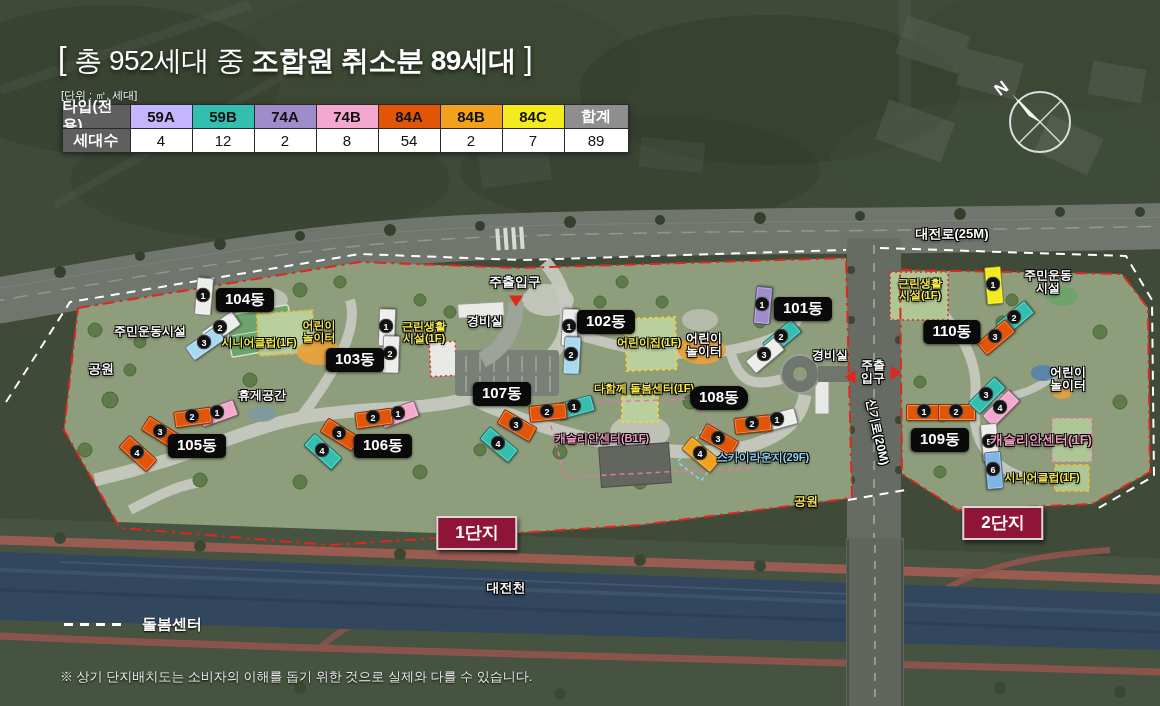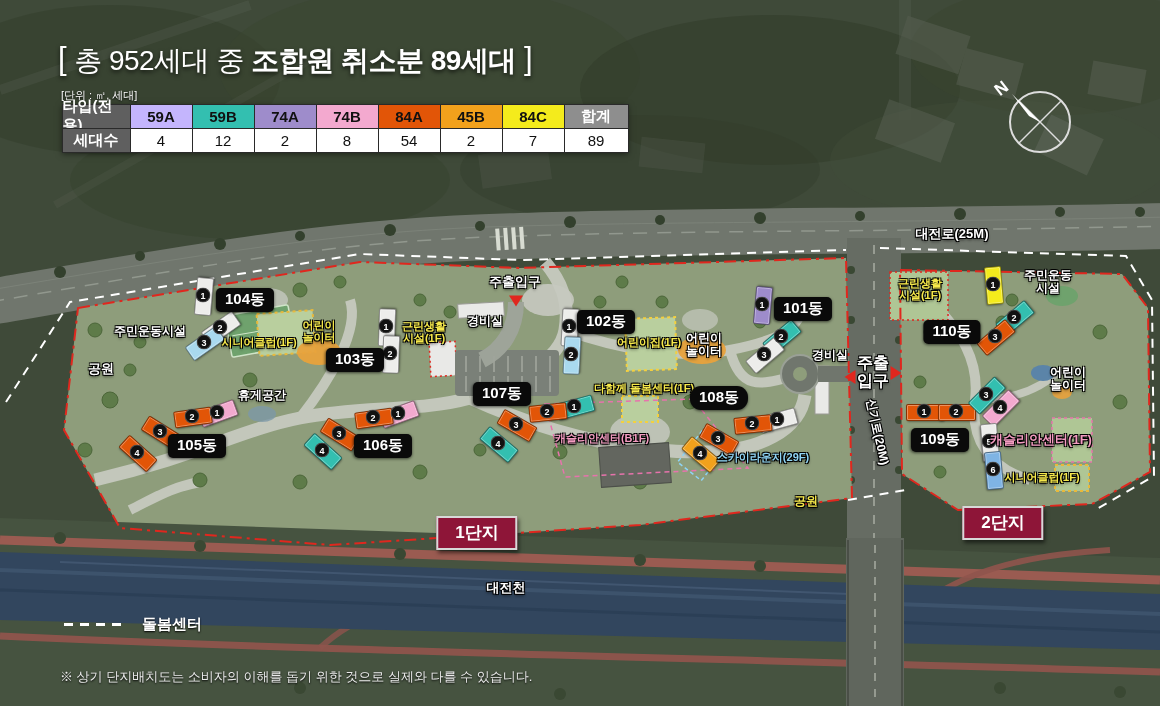--- a/index.html
+++ b/index.html
@@ -274,21 +274,21 @@
     <span class="bracket">]</span>
   </div>
   <div class="unit-note">[단위 : ㎡, 세대]</div>
   <div class="type-table" id="type-table">
       <div class="cell lab">타입(전용)</div>
       <div class="cell hdr" style="background: #c4b5fd;">59A</div>
       <div class="cell hdr" style="background: rgb(51, 191, 176);">59B</div>
       <div class="cell hdr" style="background: rgb(158, 140, 203);">74A</div>
       <div class="cell hdr" style="background: rgb(243, 169, 207);">74B</div>
       <div class="cell hdr" style="background: rgb(226, 85, 7);">84A</div>
-      <div class="cell hdr" style="background: rgb(242, 161, 28);">45B</div>
+      <div class="cell hdr" style="background: rgb(242, 161, 28);">84B</div>
       <div class="cell hdr" style="background: rgb(244, 235, 28);">84C</div>
       <div class="cell tot-h">합계</div>
       <div class="cell lab">세대수</div>
       <div class="cell num">4</div>
       <div class="cell num">12</div>
       <div class="cell num">2</div>
       <div class="cell num">8</div>
       <div class="cell num">54</div>
       <div class="cell num">2</div>
       <div class="cell num">7</div>
@@ -398,21 +398,21 @@
 놀이터</div>
       <div class="maplabel lc-yellow" style="left: 644px; top: 388px; font-size: 11px; transform: translate(-50%, -50%);">다함께 돌봄센터(1F)</div>
       <div class="maplabel lc-pink" style="left: 602px; top: 438px; font-size: 11px; transform: translate(-50%, -50%);">캐슬리안센터(B1F)</div>
       <div class="maplabel lc-skyblue" style="left: 763px; top: 457px; font-size: 11px; transform: translate(-50%, -50%);">스카이라운지(29F)</div>
       <div class="maplabel lc-white" style="left: 830px; top: 356px; font-size: 12px; transform: translate(-50%, -50%);">경비실</div>
       <div class="maplabel lc-white" style="left: 952px; top: 234px; font-size: 13px; transform: translate(-50%, -50%);">대전로(25M)</div>
       <div class="maplabel lc-yellow" style="left: 920px; top: 289px; font-size: 11px; transform: translate(-50%, -50%);">근린생활
 시설(1F)</div>
       <div class="maplabel lc-white" style="left: 1048px; top: 282px; font-size: 12px; transform: translate(-50%, -50%);">주민운동
 시설</div>
-      <div class="maplabel lc-white" style="left: 873px; top: 372px; font-size: 16px; transform: translate(-50%, -50%);">주출
+      <div class="maplabel lc-white" style="left: 873px; top: 372px; font-size: 12px; transform: translate(-50%, -50%);">주출
 입구</div>
       <div class="maplabel lc-white" style="left: 877px; top: 432px; font-size: 12px; transform: translate(-50%, -50%) rotate(78deg);">신기로(20M)</div>
       <div class="maplabel lc-white" style="left: 1068px; top: 379px; font-size: 12px; transform: translate(-50%, -50%);">어린이
 놀이터</div>
       <div class="maplabel lc-pink" style="left: 1041px; top: 440px; font-size: 13px; transform: translate(-50%, -50%);">캐슬리안센터(1F)</div>
       <div class="maplabel lc-yellow" style="left: 1042px; top: 477px; font-size: 11px; transform: translate(-50%, -50%);">시니어클럽(1F)</div>
       <div class="maplabel lc-yellow" style="left: 806px; top: 502px; font-size: 12px; transform: translate(-50%, -50%);">공원</div>
       <div class="maplabel lc-white" style="left: 262px; top: 396px; font-size: 12px; transform: translate(-50%, -50%);">휴게공간</div>
       <div class="maplabel lc-white" style="left: 506px; top: 588px; font-size: 13px; transform: translate(-50%, -50%);">대전천</div>
       <div class="danji" style="left: 477px; top: 493px; margin-top: 40px;">1단지</div>

